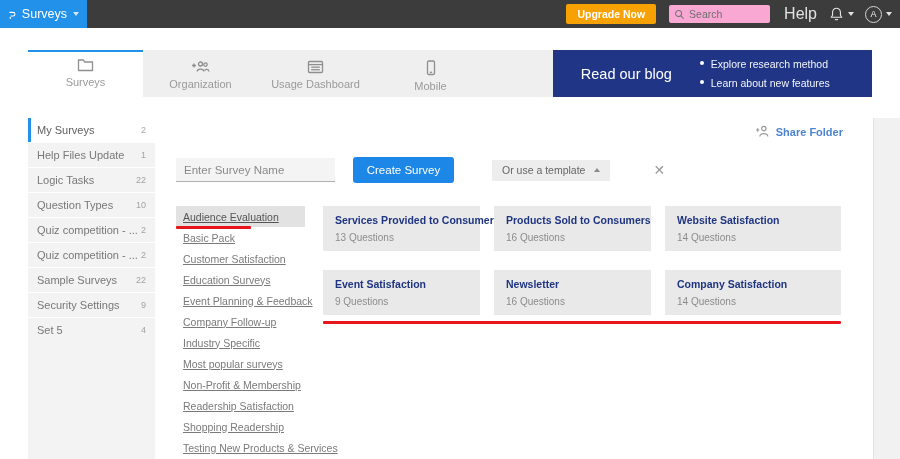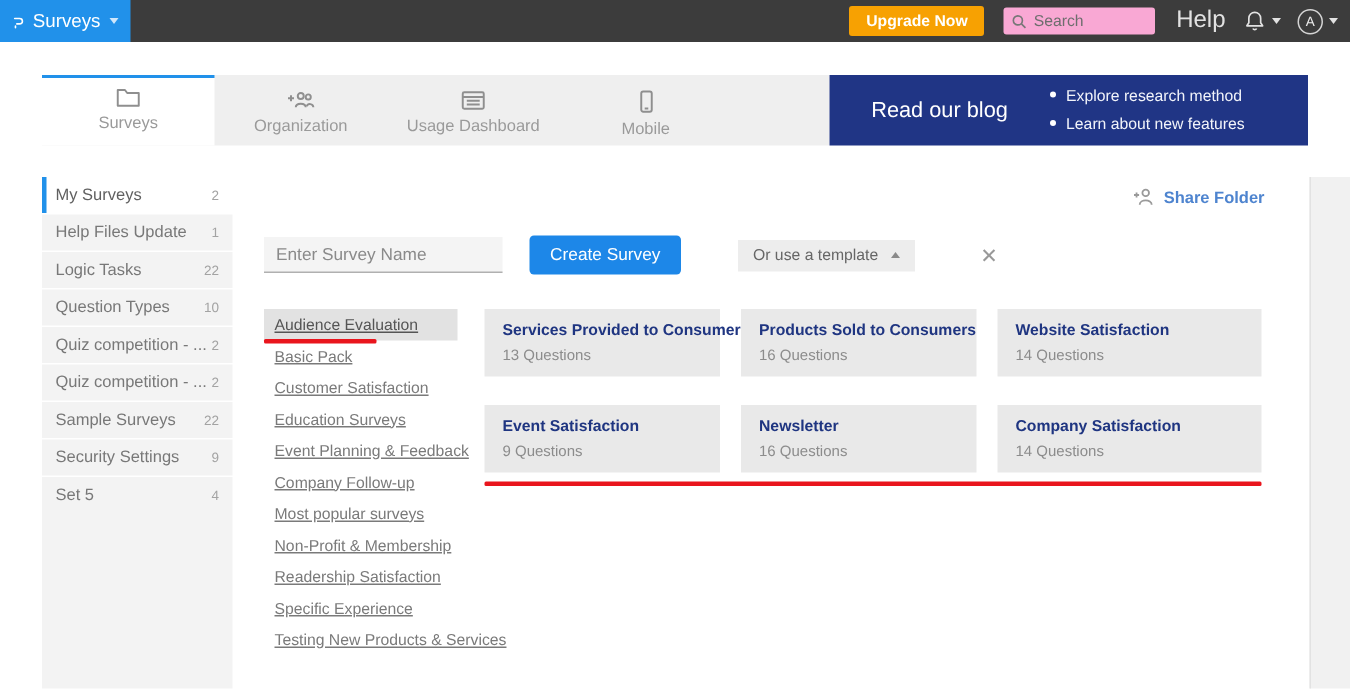--- a/index.html
+++ b/index.html
@@ -266,35 +266,38 @@
 
 
           <div class="cat-item">
             <span>Event Planning &amp; Feedback</span>
           </div>
 
           <div class="cat-item">
             <span>Company Follow-up</span>
           </div>
 
+          <div class="cat-item">
+            <span>Industry Specific</span>
+          </div>
 
           <div class="cat-item">
             <span>Most popular surveys</span>
           </div>
 
           <div class="cat-item">
             <span>Non-Profit &amp; Membership</span>
           </div>
 
           <div class="cat-item">
             <span>Readership Satisfaction</span>
           </div>
 
           <div class="cat-item">
-            <span>Specific Experience</span>
+            <span>Shopping Readership</span>
           </div>
 
           <div class="cat-item">
             <span>Testing New Products &amp; Services</span>
           </div>
         </div>
       <div class="cards-zone">
         <div class="cards-grid">
 
             <div class="tpl-card">

